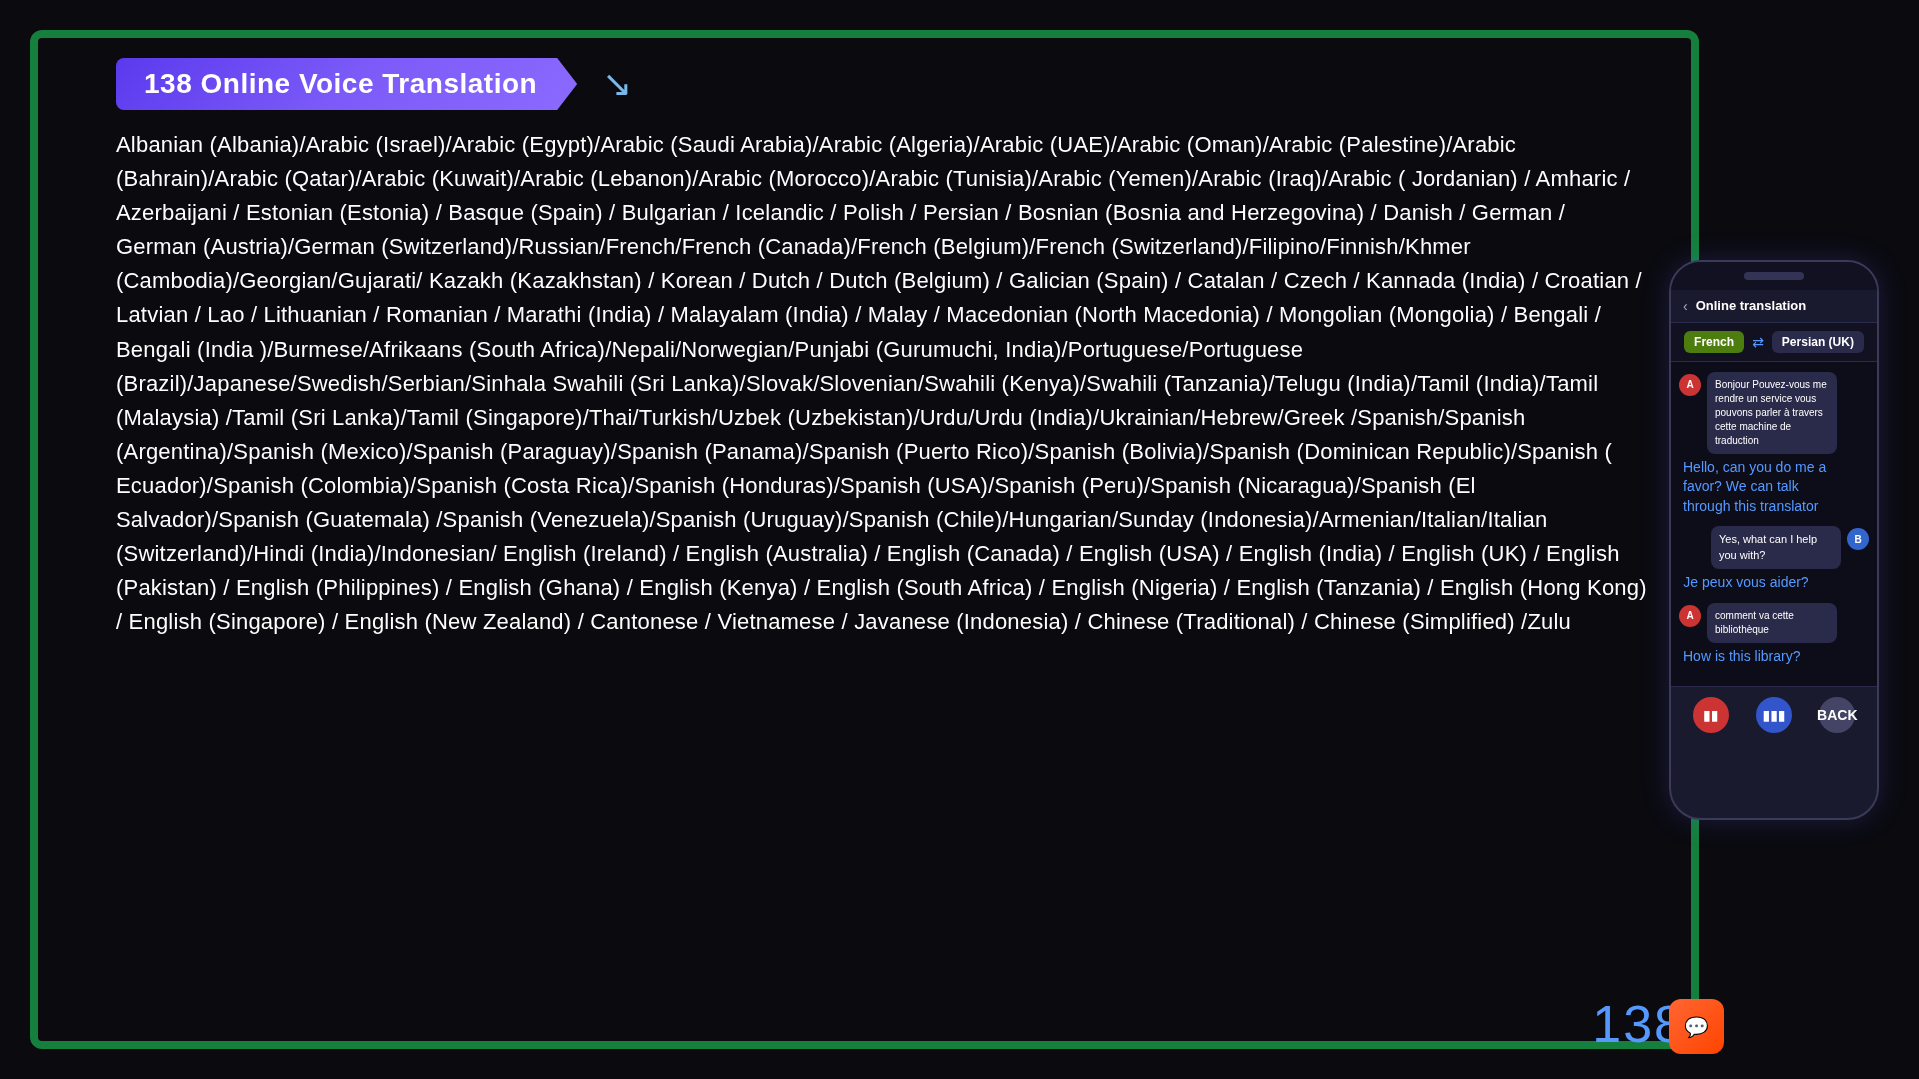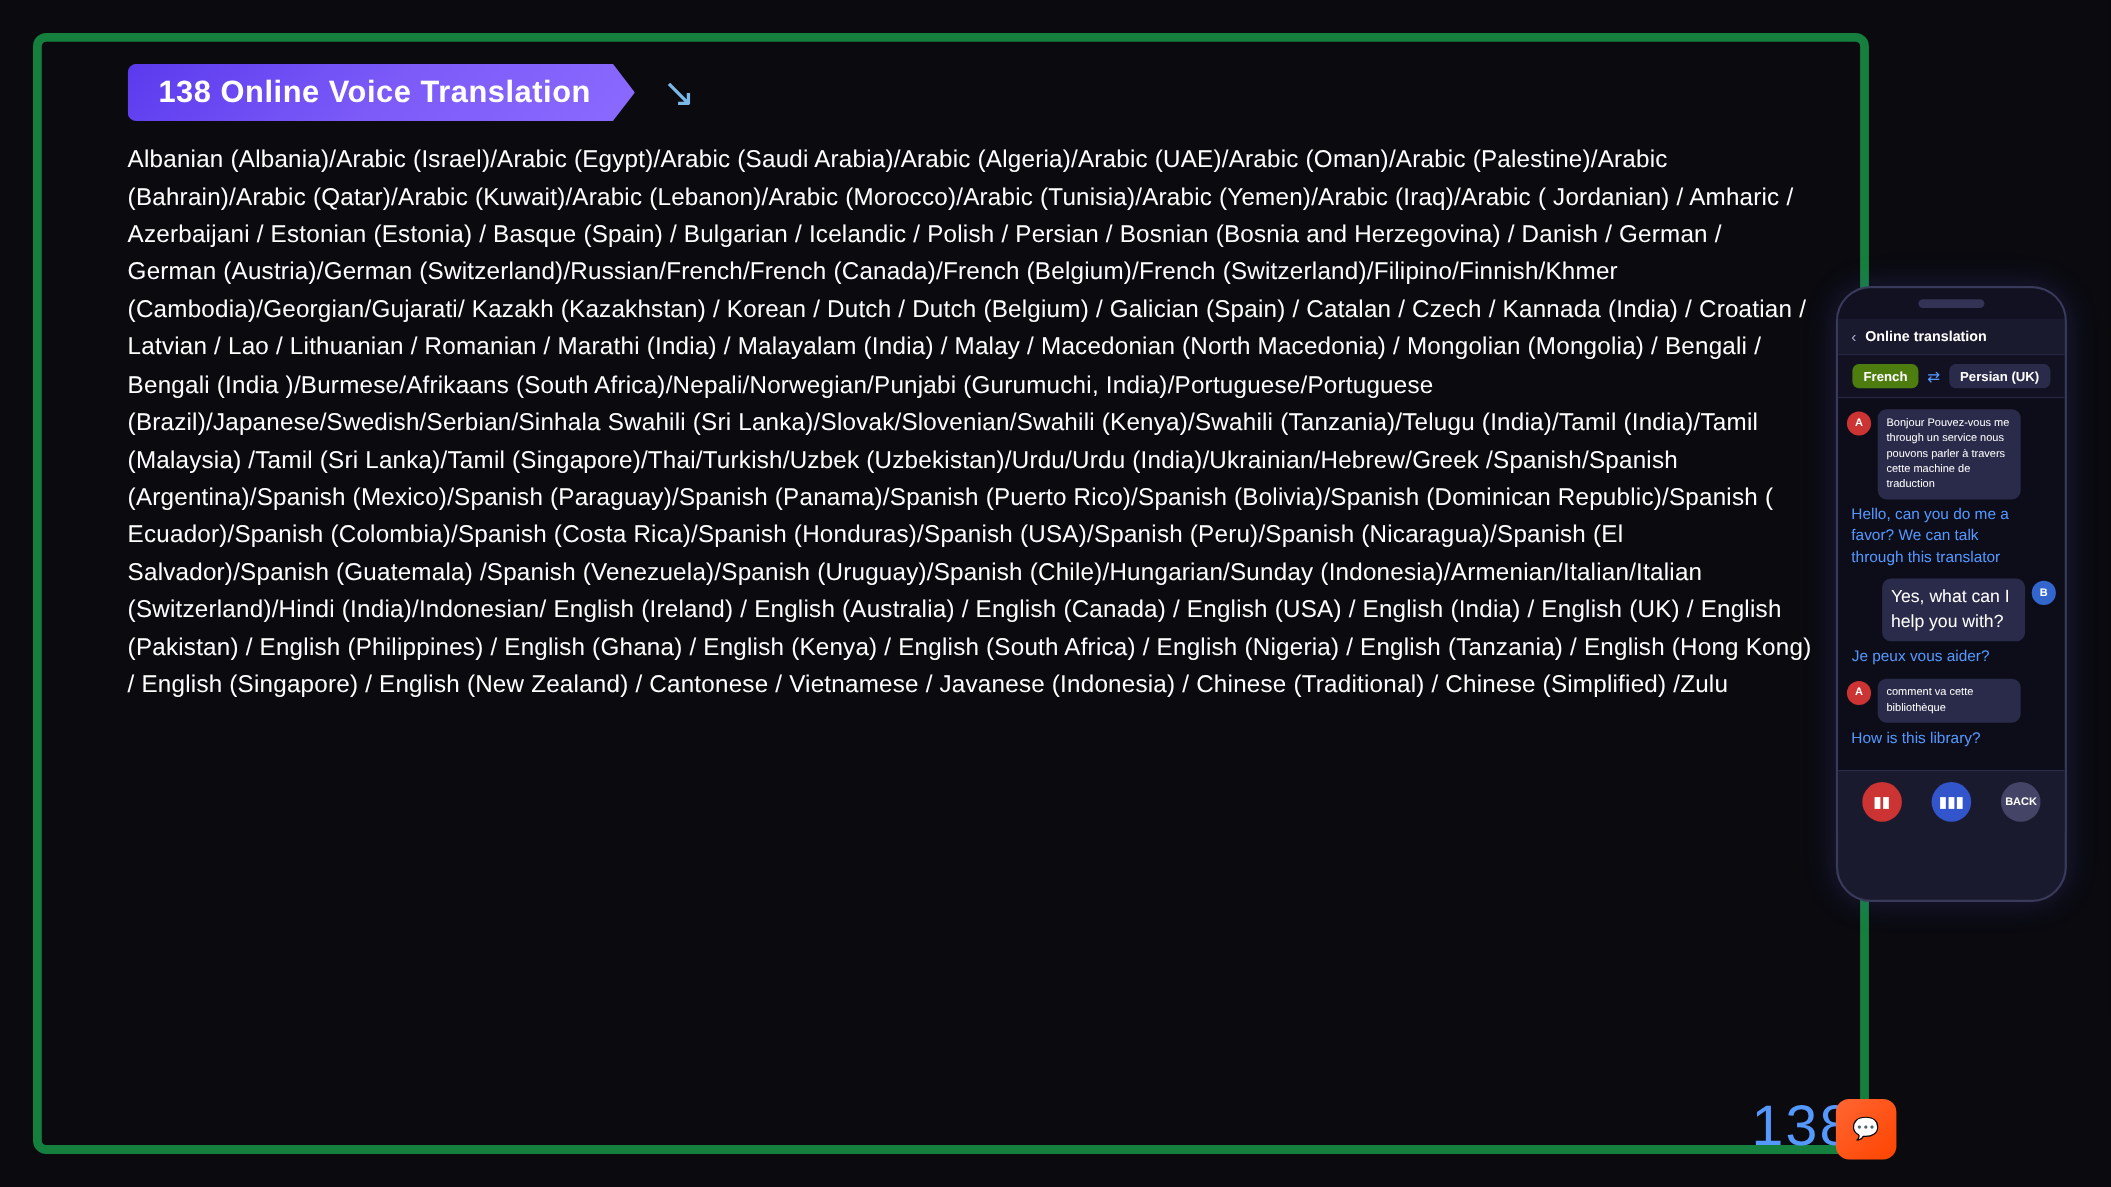--- a/index.html
+++ b/index.html
@@ -222,21 +222,21 @@
 
     .bubble-b-wrap {
       display: flex;
       flex-direction: column;
       align-items: flex-end;
     }
 
     .bubble-b {
       background: #2a2a4a;
       color: #ffffff;
-      font-size: 16px;
+      font-size: 11px;
       line-height: 1.4;
       padding: 6px 8px;
       border-radius: 8px;
       max-width: 130px;
     }
 
     
     .phone-controls {
       background: #1a1a2e;
       padding: 10px 8px;
@@ -272,21 +272,21 @@
 
     .ctrl-btn-back {
       width: 36px;
       height: 36px;
       border-radius: 50%;
       background: #444466;
       display: flex;
       align-items: center;
       justify-content: center;
       color: #fff;
-      font-size: 10px;
+      font-size: 14px;
       font-weight: 700;
     }
 
     
     .branding-138 {
       position: absolute;
       bottom: 25px;
       right: 234px;
       color: #5599ff;
       font-size: 52px;
@@ -344,21 +344,21 @@
       <div class="lang-pill">French</div>
       <span class="swap-icon">⇄</span>
       <div class="lang-pill-right">Persian (UK)</div>
     </div>
 
     <div class="chat-area">
 
       <div class="chat-message">
         <div class="msg-row-a">
           <div class="avatar-badge avatar-a">A</div>
-          <div class="bubble-a">Bonjour Pouvez-vous me through un service nous pouvons parler à travers cette machine de traduction</div>
+          <div class="bubble-a">Bonjour Pouvez-vous me rendre un service vous pouvons parler à travers cette machine de traduction</div>
         </div>
         <div class="bubble-translate">Hello, can you do me a favor? We can talk through this translator</div>
       </div>
 
       <div class="chat-message">
         <div class="msg-row-b">
           <div class="bubble-b-wrap">
             <div class="bubble-b">Yes, what can I help you with?</div>
           </div>
           <div class="avatar-badge avatar-b">B</div>

